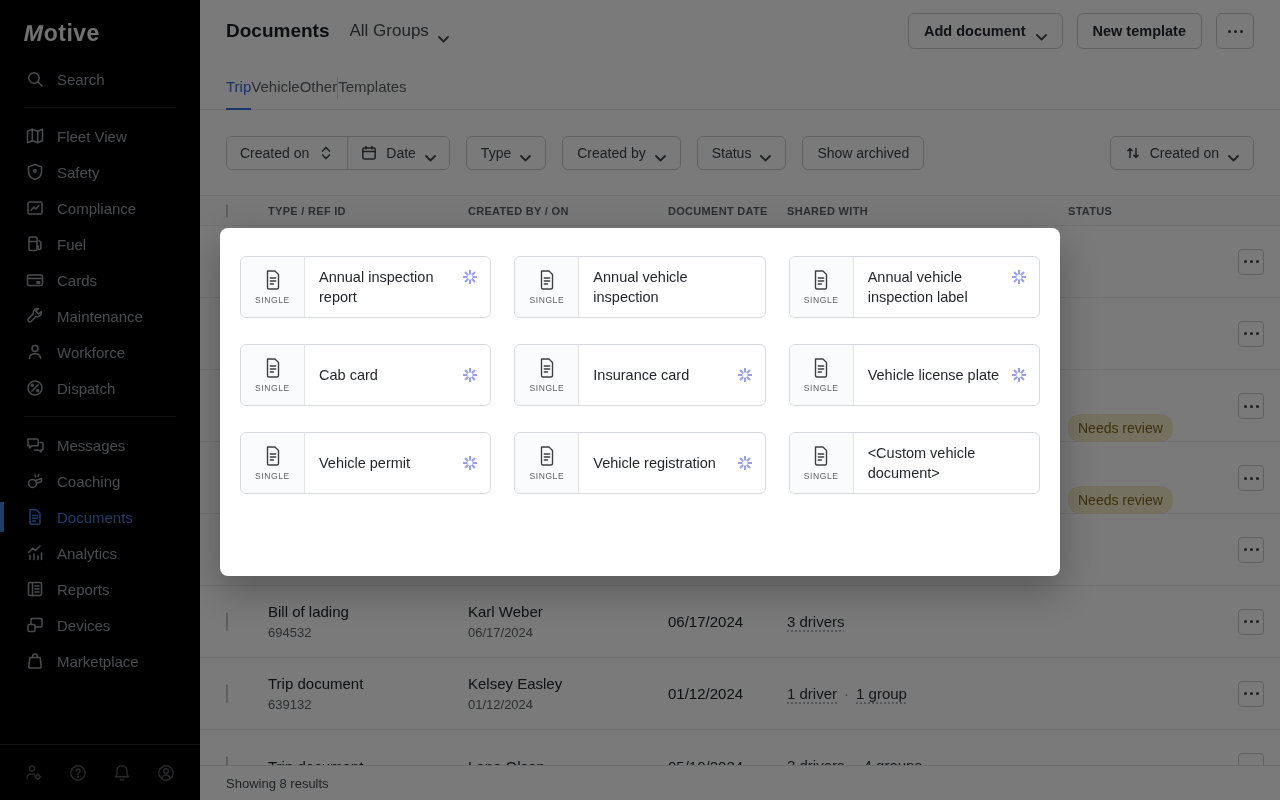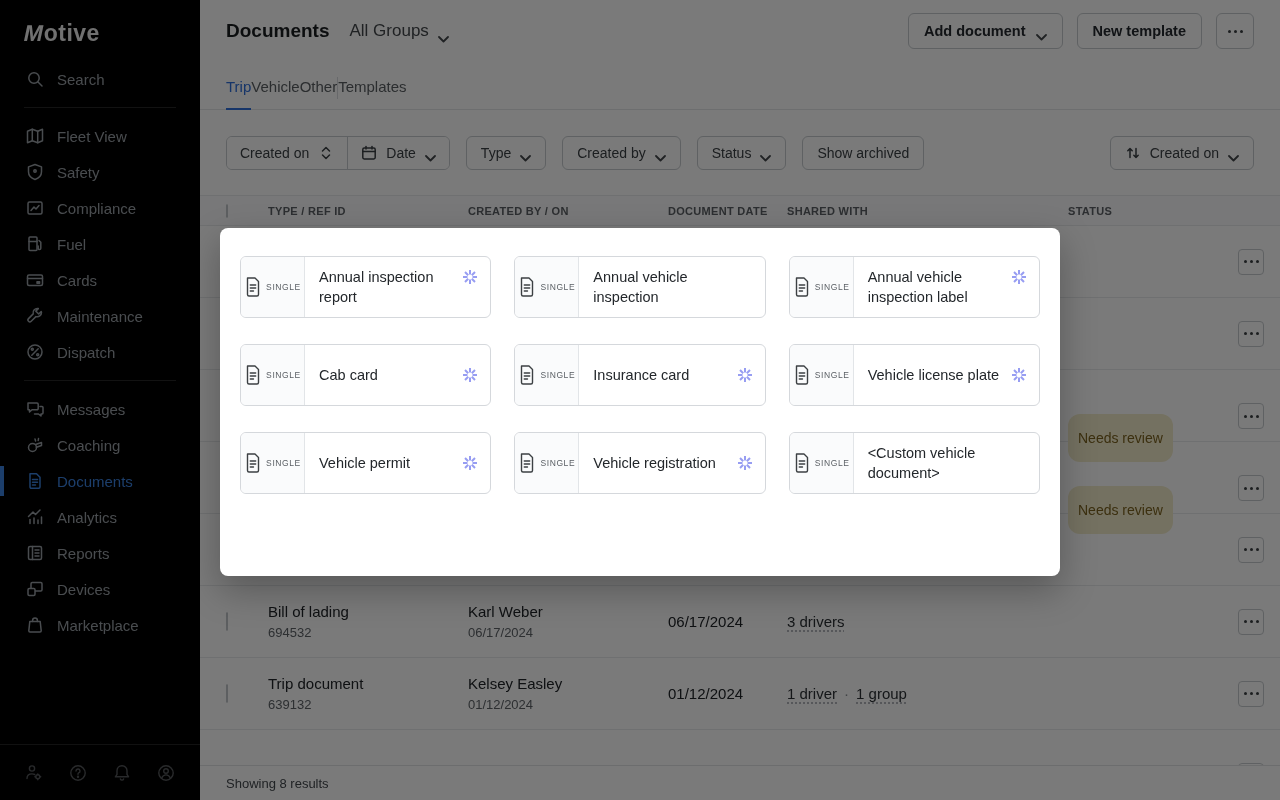--- a/index.html
+++ b/index.html
@@ -51,35 +51,35 @@
   
   .rowgrid { display:grid; grid-template-columns:42px 200px 200px 119px 281px 170px 1fr; align-items:center; padding:0 26px; }
   .thead { height:31px; background:#fafbfc; border-top:1px solid #e8eaec; border-bottom:1px solid #e8eaec; font-size:11px; font-weight:700; color:#5d6166; letter-spacing:.3px; }
   .checkbox { width:16px; height:16px; border:1.5px solid #c3c7cb; border-radius:3px; background:#fff; cursor:pointer; }
   .rows { height:539px; overflow:hidden; }
   .trow { height:72px; border-bottom:1px solid #e9ebed; }
   .cell-main { font-size:15px; color:#202428; }
   .cell-sub { font-size:13px; color:#5e6368; margin-top:5px; }
   .shared-link { font-size:15px; color:#2c3135; text-decoration:underline dotted #9aa0a6; text-underline-offset:4px; cursor:pointer; }
   .shared-sep { color:#8b9095; margin:0 7px; font-size:15px; }
-  .badge { display:inline-block; padding:16px 10px; border-radius:12px; background:var(--badge-bg,#f3ecca); color:var(--badge-text,#7c6320); font-size:14px;margin-top:44px; }
+  .badge { display:inline-block; padding:6px 10px; border-radius:12px; background:var(--badge-bg,#f3ecca); color:var(--badge-text,#7c6320); font-size:14px;margin-top:44px; }
   .rowactions { display:flex; justify-content:flex-end; }
   .more-sq { width:26px; height:26px; border:1px solid #c7cbcf; border-radius:4px; background:#fff; display:flex; align-items:center; justify-content:center; cursor:pointer; }
   .tfoot { height:35px; border-top:1px solid #e2e4e7; background:#fff; display:flex; align-items:center; padding:0 26px; font-size:13px; color:#44494e; }
 
   
   .backdrop { position:absolute; inset:0; background:var(--backdrop,rgba(0,0,0,0.52)); z-index:50; }
   .modal { position:absolute; left:220px; top:228px; width:840px; height:348px; background:#fff; border-radius:8px; box-shadow:0 14px 36px rgba(0,0,0,.28); z-index:60; }
   .modal-header { height:57px; display:flex; align-items:center; justify-content:space-between; padding:0 22px 0 20px; border-bottom:1px solid #e9eaec; }
   .modal-title { font-size:17px; font-weight:700; color:#17191c; }
   .close-btn { width:28px; height:28px; display:flex; align-items:center; justify-content:center; cursor:pointer; background:none; border:none; }
   .close-btn svg { stroke:#3c4043; stroke-width:1.6; stroke-linecap:round; }
   .card-grid { display:grid; grid-template-columns:repeat(3,1fr); column-gap:23px; row-gap:26px; padding:28px 20px; }
   .dcard { height:62px; border:1px solid #d5d8dc; border-radius:6px; display:flex; background:#fff; cursor:pointer; overflow:hidden; }
-  .dcard-left { width:64px; flex:none; background:#fafbfc; border-right:1px solid #e2e5e8; display:flex; align-items:center; justify-content:center; gap:4px; }
+  .dcard-left { width:64px; flex:none; background:#fafbfc; border-right:1px solid #e2e5e8; display:flex; flex-direction:column; align-items:center; justify-content:center; gap:4px; }
   .dcard-left svg { stroke:#3c4043; fill:none; stroke-width:1.4; stroke-linejoin:round; stroke-linecap:round; }
   .single-label { font-size:8.5px; color:#5a5f64; letter-spacing:.6px; }
   .dcard-body { flex:1; display:flex; align-items:center; padding:0 12px 0 14px; }
   .dcard-title { width:100%; font-size:14.5px; line-height:20px; color:#23272b; }
   .sparkle { float:right; width:16px; height:16px; margin-left:8px; margin-top:2px; }
   .sparkle svg { stroke:var(--sparkle,#979df2); stroke-width:2; }
 </style>
 </head>
 <body>
 
@@ -147,20 +147,29 @@
         </span>
       <span>Cards</span>
     </div>
     <div class="nav-item">
       <span class="ic">
           <svg width="18" height="18" viewBox="0 0 18 18">
             <path d="M15.5 5.5 a4.3 4.3 0 0 1 -5.6 4.1 L5.2 14.3 a1.9 1.9 0 0 1 -2.7 -2.7 L7.2 6.9 A4.3 4.3 0 0 1 12.3 1.6 L9.8 4.1 L12.7 7 L15.2 4.5 Z"></path>
           </svg>
         </span>
       <span>Maintenance</span>
+    </div>
+    <div class="nav-item">
+      <span class="ic">
+          <svg width="18" height="18" viewBox="0 0 18 18">
+            <circle cx="9" cy="5.5" r="3"></circle>
+            <path d="M3.5 15.5 c0-3 2.4-4.8 5.5-4.8 s5.5 1.8 5.5 4.8"></path>
+          </svg>
+        </span>
+      <span>Workforce</span>
     </div>
     <div class="nav-item">
       <span class="ic">
           <svg width="18" height="18" viewBox="0 0 18 18">
             <circle cx="9" cy="9" r="7"></circle>
             <line x1="5.8" y1="12.2" x2="12.2" y2="5.8"></line>
             <circle cx="6.3" cy="6.3" r="1"></circle>
             <circle cx="11.7" cy="11.7" r="1"></circle>
           </svg>
         </span>

